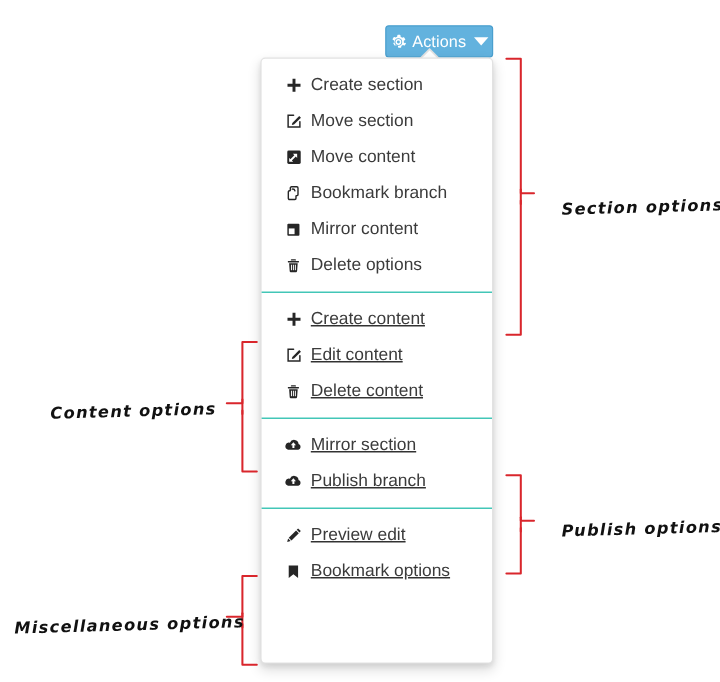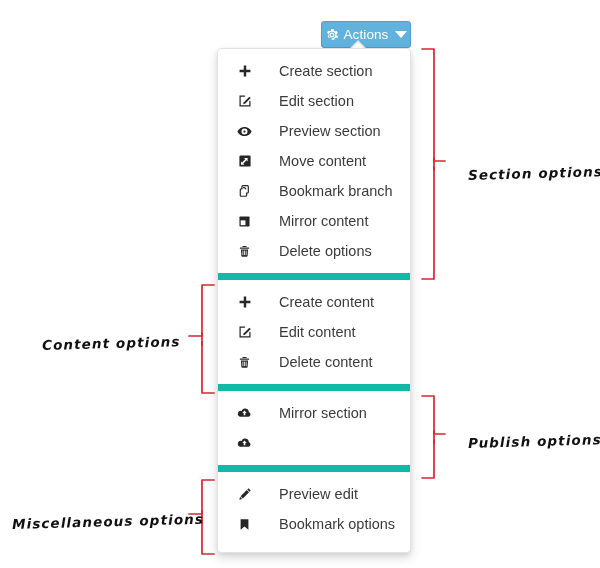--- a/index.html
+++ b/index.html
@@ -93,21 +93,22 @@
     width: 0; height: 0;
     border-left: 8px solid transparent;
     border-right: 8px solid transparent;
     border-bottom: 8px solid #ffffff;
   }
 
   .menu-group {
     padding: 7px 0 7px 0;
   }
   .menu-group + .menu-group {
-    border-top: 7px solid #14b8a6;
+    border-top: 1px solid #14b8a6;
+    text-decoration: underline;
   }
 
   .menu-item {
     display: flex;
     align-items: center;
     height: 30px;
     padding-left: 19px;
     gap: 7px;
     color: #3b3b3b;
     font-size: 14.5px;
@@ -121,21 +122,20 @@
     display: inline-flex;
     align-items: center;
     justify-content: center;
     color: #262626;
     line-height: 0;
   }
   .menu-item .mi-label {
     line-height: 1;
     position: relative;
     top: .5px;
-    margin-left: 20px;
   }
 
   
   .bracket {
     position: absolute;
   }
   .bracket svg { display: block; overflow: visible; }
 
   
   .annot-label {
@@ -183,33 +183,23 @@
         <span class="mi-label">Create section</span>
       </div>
 
       <div class="menu-item">
         <span class="mi-ico">
           <svg viewBox="0 0 16 16" width="14" height="14" fill="none" stroke="#262626" stroke-width="1.4">
             <path d="M13.6 8.4v5.1H2.4V2.4h5.2" stroke-linecap="round"></path>
             <path d="M6.4 9.6l6.6-6.6 1.6 1.6-6.6 6.6-2.1.5z" fill="#262626" stroke="none"></path>
           </svg>
         </span>
-        <span class="mi-label">Edit section</span>
-      </div>
-
-      <div class="menu-item">
-        <span class="mi-ico">
-          <svg viewBox="0 0 16 16" width="15" height="15" fill="#262626">
-            <path d="M8 3.1C4.4 3.1 1.4 5.6.4 8c1 2.4 4 4.9 7.6 4.9S14.6 10.4 15.6 8C14.6 5.6 11.6 3.1 8 3.1zm0 8.1A3.2 3.2 0 1 1 8 4.8a3.2 3.2 0 0 1 0 6.4z"></path>
-            <circle cx="8" cy="8" r="1.85" fill="#ffffff"></circle>
-            <circle cx="8" cy="8" r="1.2"></circle>
-          </svg>
-        </span>
-        <span class="mi-label">Preview section</span>
-      </div>
+        <span class="mi-label">Move section</span>
+      </div>
+
 
       <div class="menu-item">
         <span class="mi-ico">
           <svg viewBox="0 0 16 16" width="14" height="14">
             <rect x="1.6" y="1.6" width="12.8" height="12.8" rx="1.4" fill="#262626"></rect>
             <path d="M11 4.6H6.9l1.45 1.45-3.8 3.8L3.4 8.5v3.9h3.9L5.95 11.05l3.8-3.8L11 8.7z" fill="#ffffff"></path>
           </svg>
         </span>
         <span class="mi-label">Move content</span>
       </div>
@@ -298,20 +288,21 @@
         <span class="mi-label">Mirror section</span>
       </div>
 
       <div class="menu-item">
         <span class="mi-ico">
           <svg viewBox="0 0 16 16" width="15" height="15" fill="#262626">
             <path d="M12.6 6.4A4 4 0 0 0 4.9 5.2 3.2 3.2 0 0 0 3.3 11.4h9.1a2.6 2.6 0 0 0 .2-5z"></path>
             <path d="M8 4.9l2.3 2.6H8.9v2.4H7.1V7.5H5.7z" fill="#ffffff"></path>
           </svg>
         </span>
+        <span class="mi-label">Publish branch</span>
       </div>
     </div>
 
     <div class="menu-group">
 
       <div class="menu-item">
         <span class="mi-ico">
           <svg viewBox="0 0 16 16" width="14" height="14" fill="#262626">
             <path d="M11.9 1.5l2.6 2.6-1.3 1.3-2.6-2.6z"></path>
             <path d="M10 3.5l2.6 2.6-7 7-2.6-2.6z"></path>

